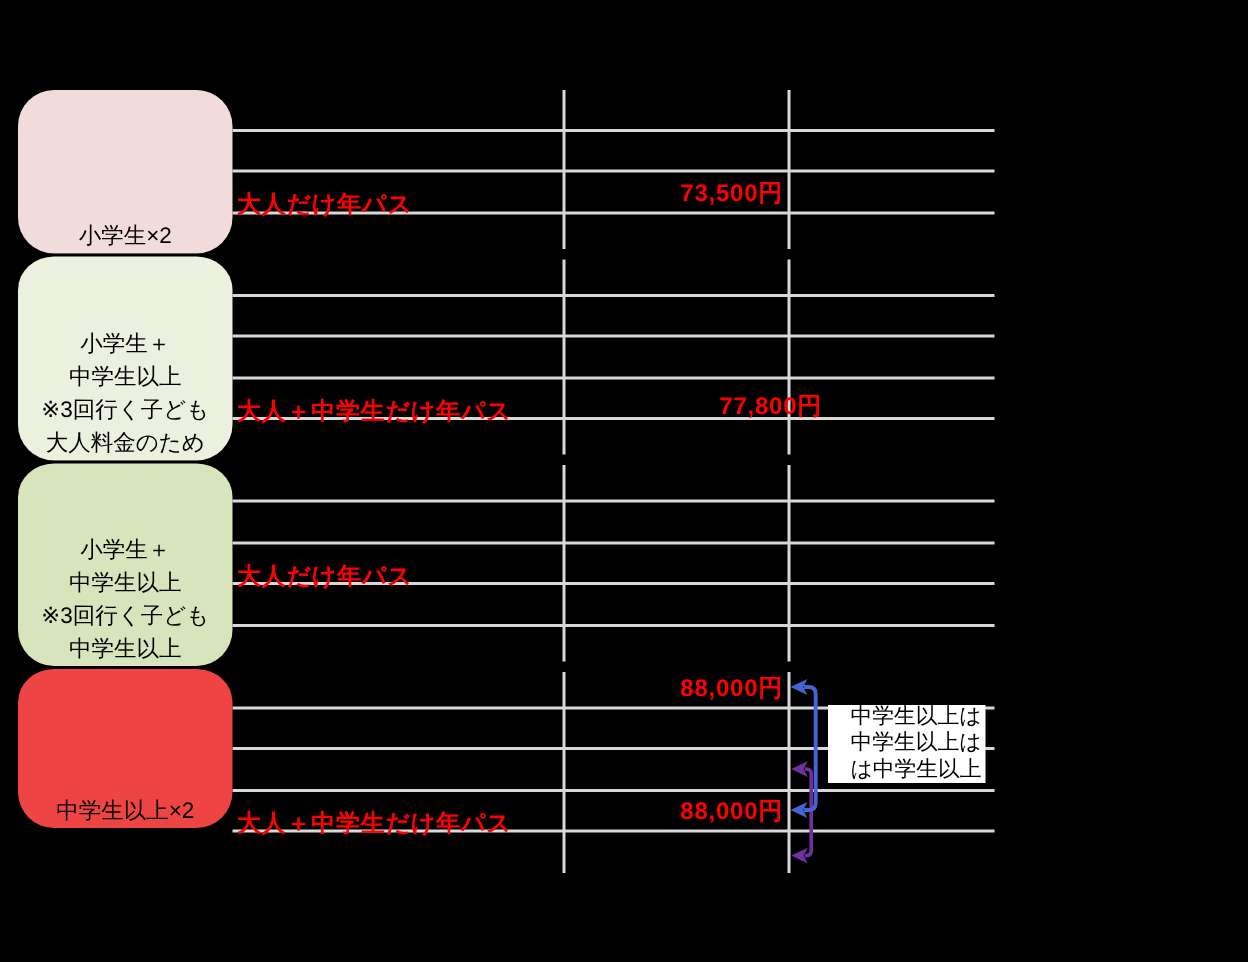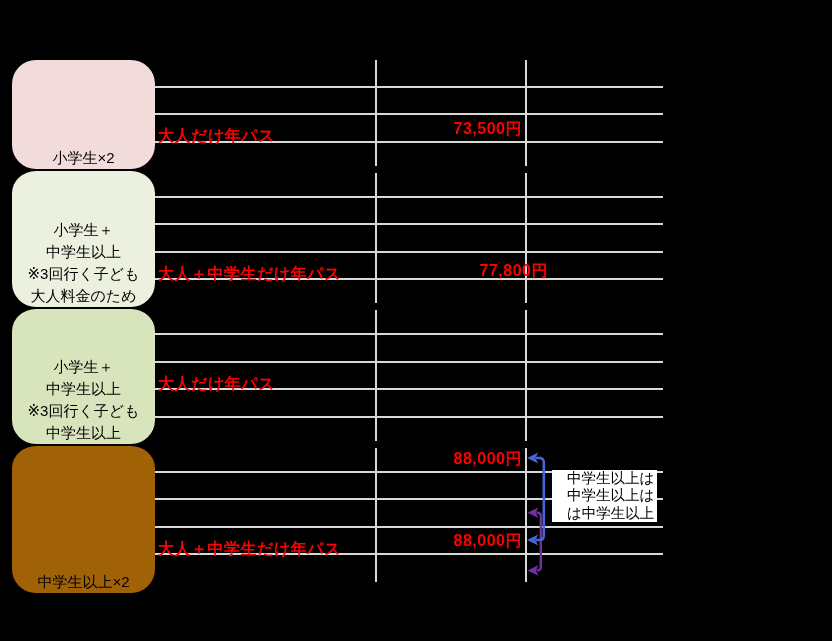--- a/index.html
+++ b/index.html
@@ -97,21 +97,21 @@
     <span>中学生以上</span>
     <span>※3回行く子ども</span>
     <span>大人料金のため</span>
   </div>
   <div class="group txt-z" style="top: 306.5px; height: 137.5px; background: rgb(216, 228, 188); color: rgb(0, 0, 0);">
     <span>小学生＋</span>
     <span>中学生以上</span>
     <span>※3回行く子ども</span>
     <span>中学生以上</span>
   </div>
-  <div class="group txt-z" style="top: 444px; height: 149px; background: #a16207; color: rgb(0, 0, 0);">
+  <div class="group txt-z" style="top: 444px; height: 108px; background: #ef4444; color: rgb(0, 0, 0);">
     <span>中学生以上×2</span>
   </div>
 
   <div class="plan txt-z" style="top: 114px; color: rgb(255, 0, 0);">大人だけ年パス</div>
   <div class="price txt-z" style="top: 114px; color: rgb(255, 0, 0);">73,500円</div>
 
   <div class="plan txt-z" style="top: 251.5px; color: rgb(255, 0, 0);">大人＋中学生だけ年パス</div>
   <div class="price txt-z" style="top: 256px; color: rgb(255, 0, 0); padding-left: 26px;">77,800円</div>
 
   <div class="plan txt-z" style="top: 361.5px; color: rgb(255, 0, 0);">大人だけ年パス</div>

